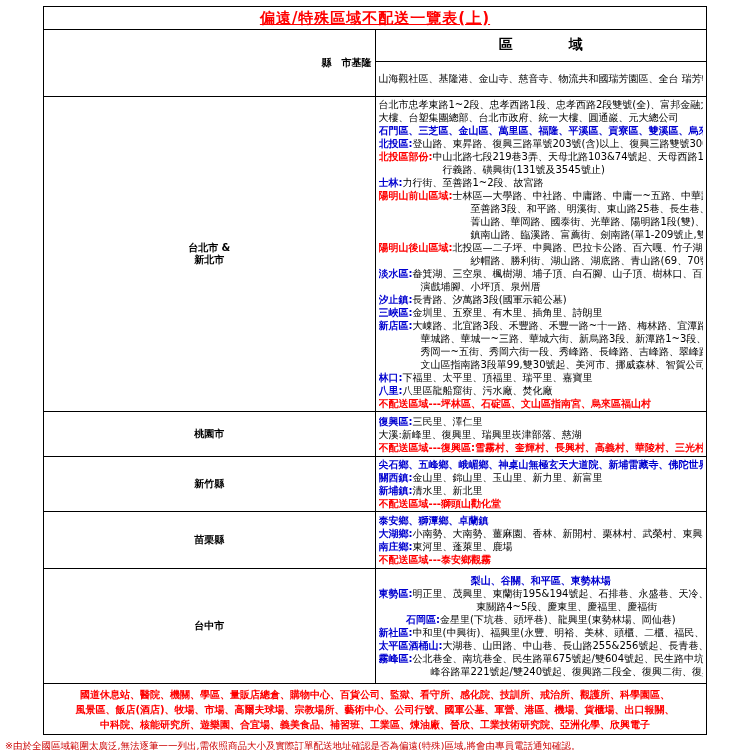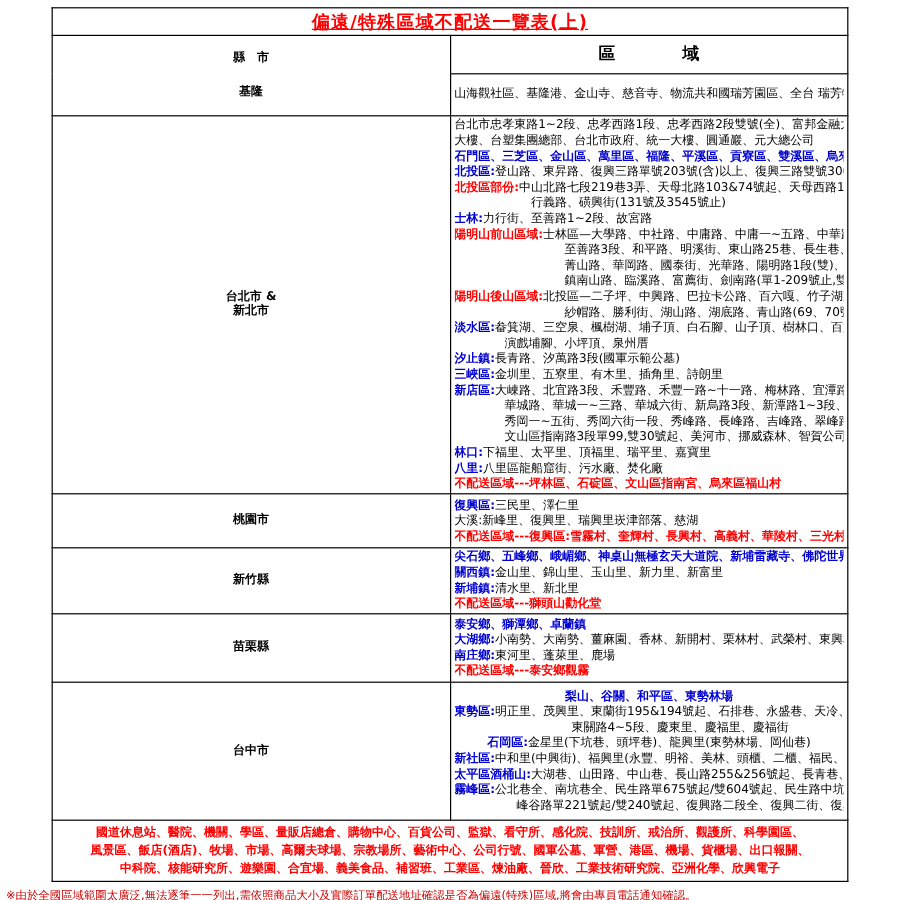--- a/index.html
+++ b/index.html
@@ -3,21 +3,21 @@
 <meta charset="utf-8">
 <style>
   html,body{margin:0;padding:0;background:#fff;}
   body{width:750px;height:750px;font-family:"DejaVu Sans","Liberation Sans",sans-serif;color:#000;}
   .page{position:relative;width:750px;height:750px;overflow:hidden;}
   table{border-collapse:collapse;table-layout:fixed;width:664px;margin:6px 0 0 43px;}
   td{border:1px solid #000;padding:1px 3px;vertical-align:middle;overflow:hidden;margin-top:40px;}
   .title-cell{height:20px;text-align:center;color:#f00;font-weight:bold;font-size:15px;text-decoration:underline;letter-spacing:1px;}
   .county{width:42px;text-align:center;font-weight:bold;font-size:10px;white-space:pre-line;line-height:12px;}
   .county-first{vertical-align:middle;}
-  .county-first .cf-inner{display:flex;flex-direction:column;justify-content:space-between;height:40px;align-items:center;}
+  .county-first .cf-inner{display:flex;flex-direction:row;justify-content:flex-end;height:40px;align-items:center;}
   .hdr{height:16px;text-align:center;font-weight:bold;font-size:14px;}
   .content{font-size:10px;line-height:13px;vertical-align:middle;}
   .line{white-space:nowrap;overflow:hidden;}
   .sg-b{color:#0000d0;font-weight:bold;}
   .sg-r{color:#ff0000;font-weight:bold;}
   .sg-k{color:#000;}
   .keelung-h{height:20px;}
   tr.row-taipei td.content{height:312px;}
   tr.row-taoyuan td.content{height:42px;}
   tr.row-hsinchu td.content{height:52px;}

